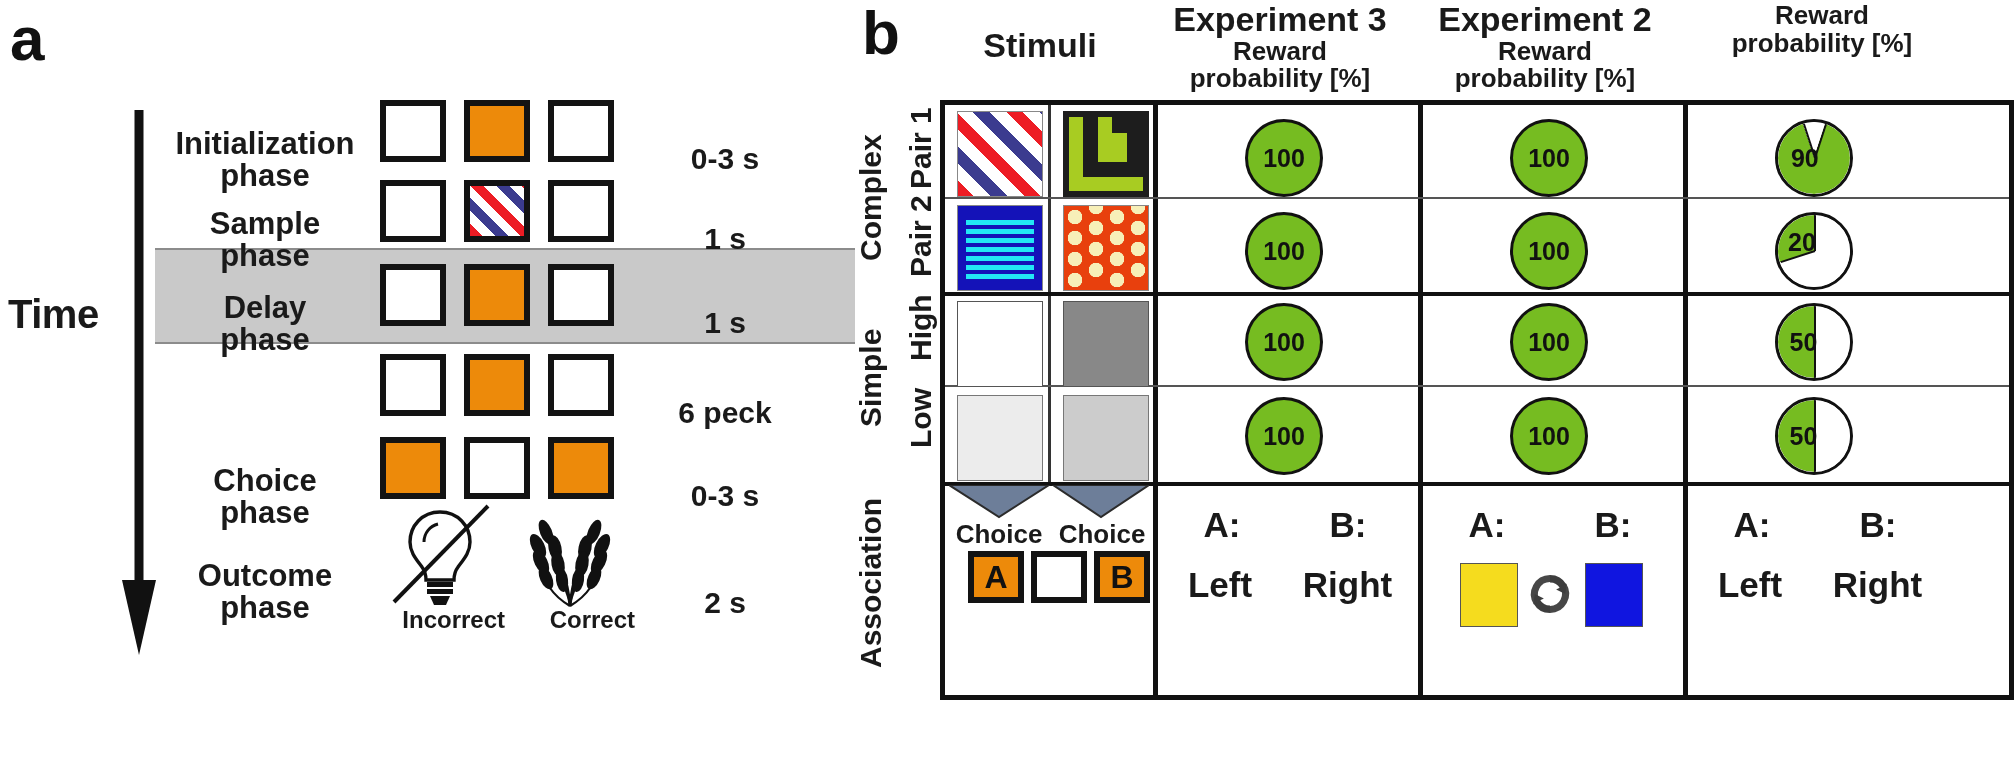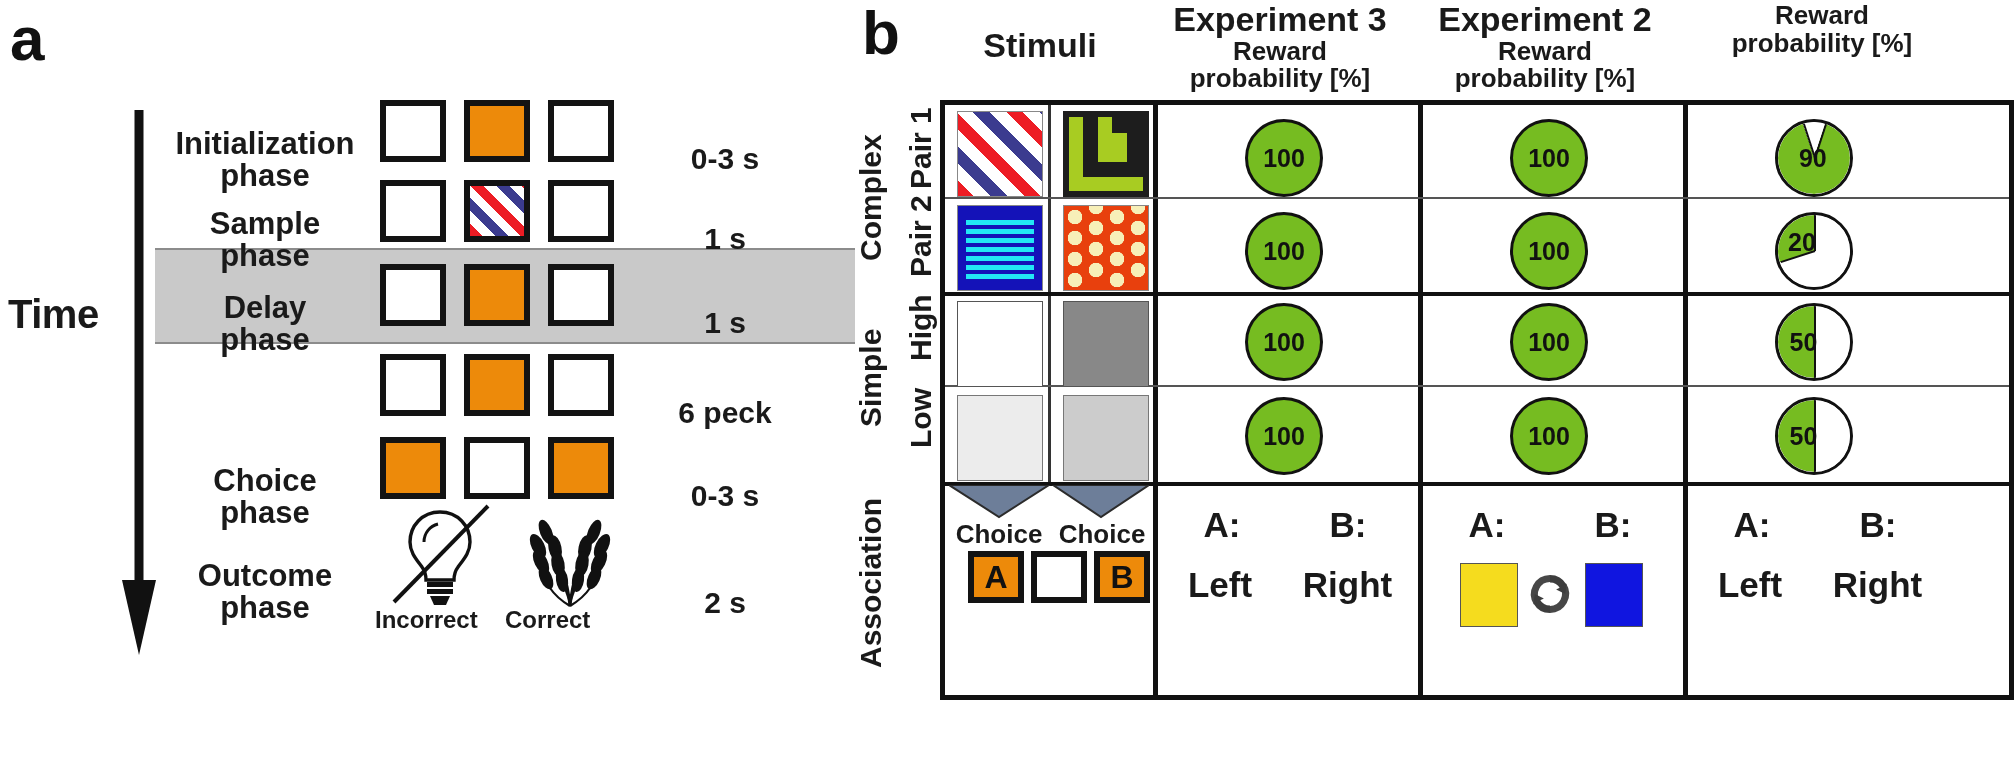--- a/index.html
+++ b/index.html
@@ -26,21 +26,21 @@
       repeating-linear-gradient(45deg,
         #ED1C24 0px,#ED1C24 9px,
         #ffffff 9px,#ffffff 18px,
         #3B3B8F 18px,#3B3B8F 27px,
         #ffffff 27px,#ffffff 36px);
   }
   .dur{position:absolute;left:500px;top:18px;width:170px;text-align:center;font-weight:bold;font-size:30px;margin-top:36px;}
   #delay-highlight{position:absolute;left:155px;top:248px;width:700px;height:92px;background:#c9c9c9;border-top:2px solid #8c8c8c;border-bottom:2px solid #8c8c8c;}
 
   .outcome-icons{position:absolute;left:240px;top:-6px;width:270px;height:110px;}
-  .outcome-cap{position:absolute;top:104px;font-weight:bold;font-size:24px;text-align:left;width:130px;}
+  .outcome-cap{position:absolute;top:104px;font-weight:bold;font-size:24px;text-align:right;width:130px;}
 
   
   #panel-b{position:absolute;left:860px;top:0;width:1154px;height:763px;}
 
   .col-head{position:absolute;text-align:center;font-weight:bold;}
   .col-head .big{font-size:34px;line-height:1.05;}
   .col-head .small{font-size:26px;line-height:1.06;font-weight:bold;}
 
   #grid{position:absolute;left:80px;top:100px;width:1074px;height:600px;border:5px solid #111;box-sizing:border-box;background:#fff;}
   .vline{position:absolute;top:0;bottom:0;width:5px;background:#111;}
@@ -296,21 +296,21 @@
       </div>
       <div class="pie" style="left:565px;top:292px;width:78px;height:78px;background:#76BC21;">
         <div class="val" style="left:50%;top:50%;transform:translate(-50%,-50%);">100</div>
       </div>
 
       <div class="pie" style="left:830px;top:14px;width:78px;height:78px;background:#fff;overflow:hidden;">
         <div style="position:absolute;inset:0;border-radius:50%;
              background:conic-gradient(from 18deg,#76BC21 0 324deg,#ffffff 324deg 360deg);"></div>
         <div style="position:absolute;left:50%;top:0;width:2px;height:50%;background:#111;transform-origin:bottom center;transform:rotate(18deg);"></div>
         <div style="position:absolute;left:50%;top:0;width:2px;height:50%;background:#111;transform-origin:bottom center;transform:rotate(342deg);"></div>
-        <div class="val" style="left:18%;top:50%;transform:translate(0,-50%);margin-left:8px;">90</div>
+        <div class="val" style="left:18%;top:50%;transform:translate(0,-50%);">90</div>
       </div>
 
       <div class="pie" style="left:830px;top:107px;width:78px;height:78px;background:#fff;overflow:hidden;">
         <div style="position:absolute;inset:0;border-radius:50%;
              background:conic-gradient(from 0deg,#ffffff 0 0deg,#ffffff 0 252deg,#76BC21 252deg 360deg);"></div>
         <div style="position:absolute;left:50%;top:0;width:2px;height:50%;background:#111;"></div>
         <div style="position:absolute;left:50%;top:0;width:2px;height:50%;background:#111;transform-origin:bottom center;transform:rotate(252deg);"></div>
         <div class="val" style="left:14%;top:38%;transform:translate(0,-50%);">20</div>
       </div>
 

